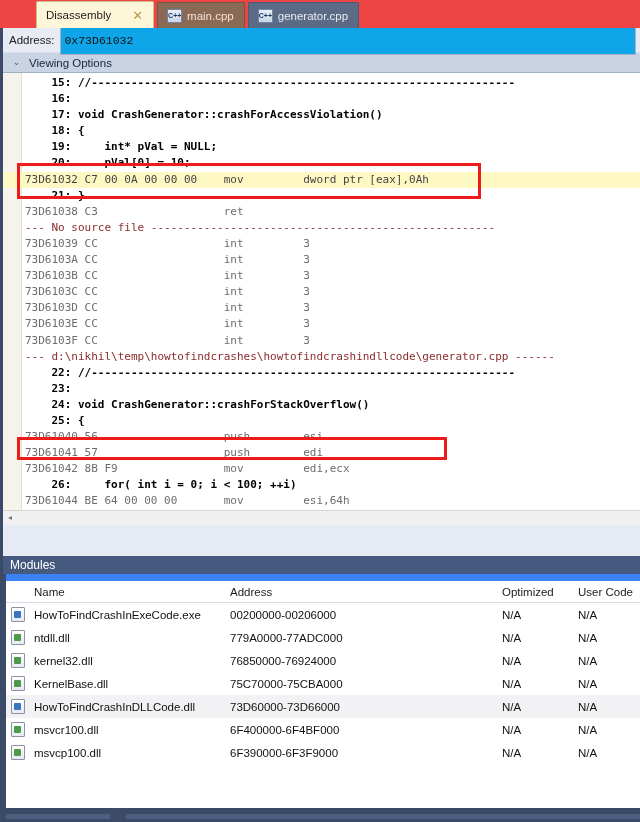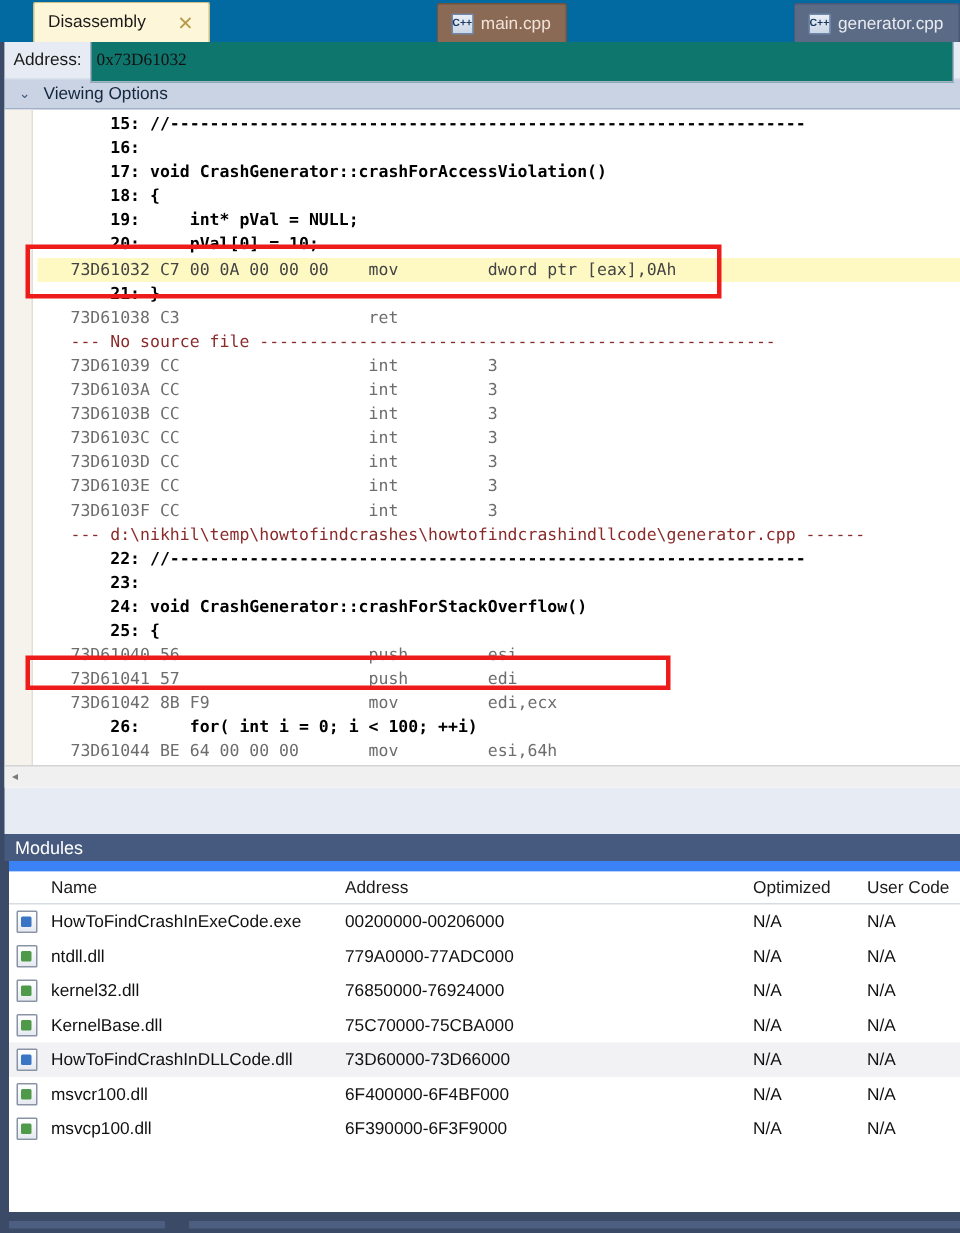--- a/index.html
+++ b/index.html
@@ -7,23 +7,23 @@
     width:640px;height:822px;overflow:hidden;
     background:#3b4a66;
     font-family:"Liberation Sans", sans-serif;
     font-size:11px;color:#000;
   }
   .app{position:relative;width:640px;height:822px;box-sizing:border-box;}
 
   
   .tabstrip{
     position:absolute;left:0;top:0;width:640px;height:28px;
-    background:#0369a1;
+    background:#ef4444;
     display:flex;align-items:flex-end;
-    padding-left:22px;box-sizing:border-box;justify-content:space-between;
+    padding-left:36px;box-sizing:border-box;
   }
   .tab{
     height:26px;display:flex;align-items:center;gap:5px;
     padding:0 10px 0 9px;box-sizing:border-box;
     font-size:11.5px;white-space:nowrap;position:relative;
   }
   .tab.active{
     background:#fdf6d8;color:#1b1b1b;
     border:1px solid #c9bf88;border-bottom:none;
     border-radius:2px 2px 0 0;
@@ -60,23 +60,23 @@
     border-left:3px solid #3b4a66;
     overflow:hidden;
   }
   .addr-bar{
     height:24px;display:flex;align-items:center;
     padding:0 4px 0 6px;box-sizing:border-box;
     background:#e7ebf3;
   }
   .addr-label{font-size:11.5px;color:#1a1a1a;margin-right:6px;}
   .addr-input{
-    flex:1;height:17px;background:#0f766e;border:1px solid #a8b2c4;
+    flex:1;height:17px;background:#0ea5e9;border:1px solid #a8b2c4;
     font-size:11.5px;line-height:15px;padding:14px 3px;box-sizing:border-box;
-    color:#111;outline:none;font-family:Liberation Serif, serif;
+    color:#111;outline:none;font-family:Liberation Mono, monospace;
   }
   .viewopts{
     height:20px;display:flex;align-items:center;gap:7px;
     padding-left:8px;box-sizing:border-box;
     background:#c9d3e3;border-top:1px solid #d8dfeb;
     font-size:11.5px;color:#14273f;
   }
   .chev{
     width:11px;height:11px;color:#3f5878;font-size:9px;line-height:11px;
     text-align:center;
@@ -89,21 +89,21 @@
     border-top:1px solid #9fb0c8;
     box-sizing:border-box;
     overflow:hidden;
   }
   .gutter{
     position:absolute;left:0;top:0;width:18px;height:100%;
     background:#f6f3ec;border-right:1px solid #e3dfd4;
   }
   .code-scroll{
     position:absolute;left:0;top:0;right:0;bottom:0;
-    padding-top:2px;box-sizing:border-box;margin-left:22px;
+    padding-top:2px;box-sizing:border-box;
   }
   .ln{
     height:16.1px;line-height:16.1px;white-space:pre;
     font-family:"DejaVu Sans Mono","Liberation Mono",monospace;
     font-size:11px;padding-left:22px;box-sizing:border-box;
     overflow:hidden;
   }
   .ln.src{color:#000;font-weight:bold;}
   .ln.asm{color:#6d6d6d;}
   .ln.cur{background:#fef9c3;color:#444;}

